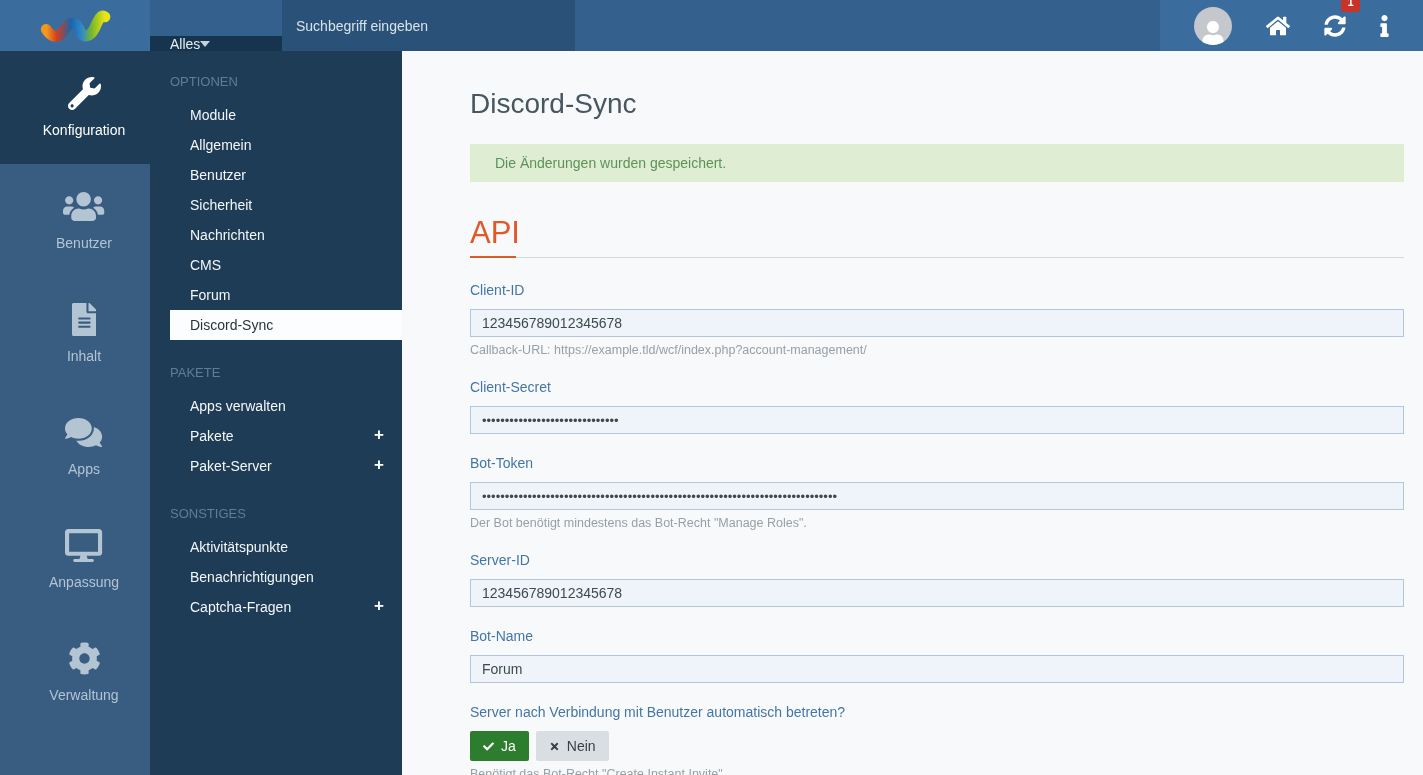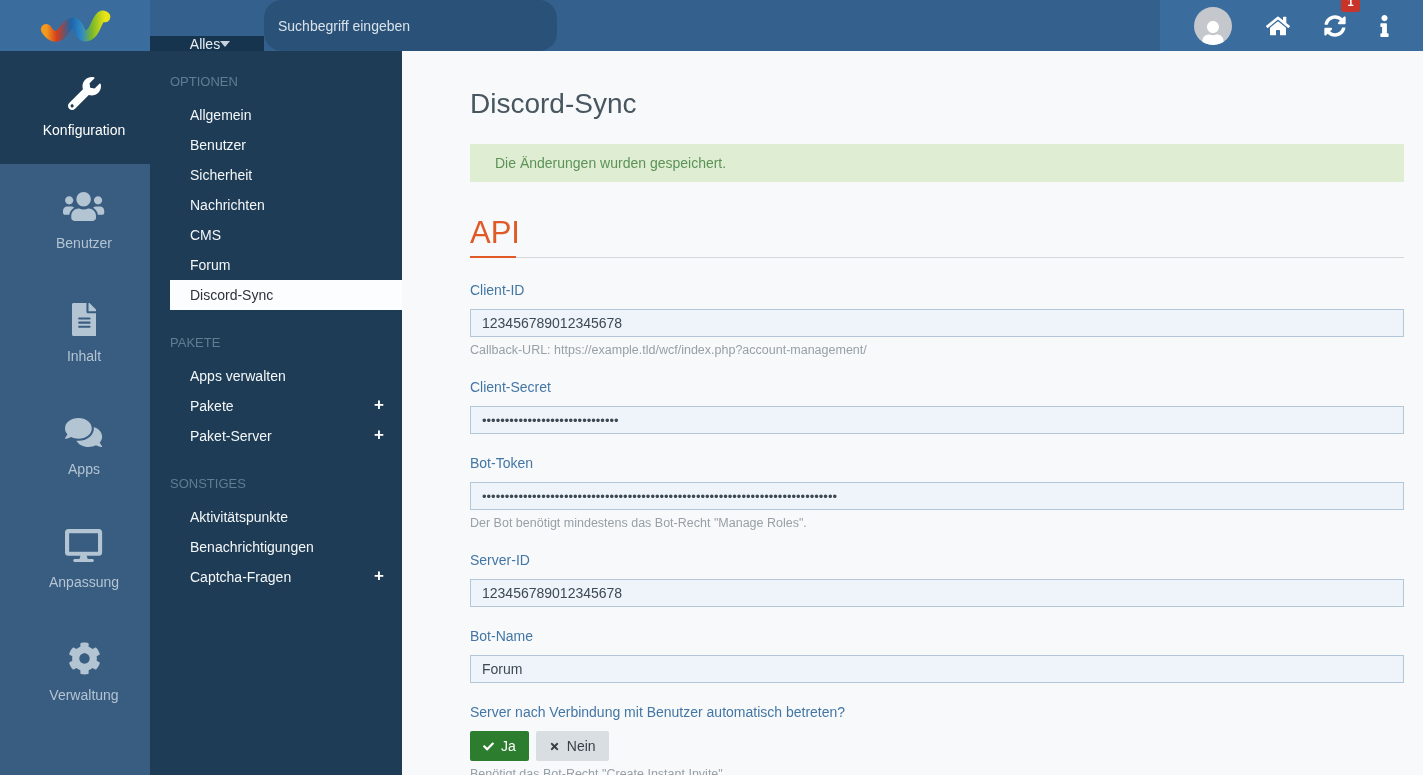--- a/index.html
+++ b/index.html
@@ -3,25 +3,25 @@
 <meta charset="utf-8">
 <style>
   * { margin:0; padding:0; box-sizing:border-box; }
   html,body { width:1423px; height:775px; overflow:hidden;
     font-family:"Liberation Sans", sans-serif; background:#F8F9FB; }
 
   
   .topbar { position:absolute; left:0; top:0; width:1423px; height:51px;
     background:#33608D; display:flex; align-items:stretch; }
   .logo-box { width:150px; background:#3A6D9E; display:flex; align-items:center; justify-content:center; cursor:pointer; }
-  .scope-dd { width:114px; background:#17344E; color:#E8EEF3; font-size:14px;
-    display:flex; align-items:center; justify-content:center; padding:0 14px 0 20px; cursor:pointer;margin-top:36px; }
+  .scope-dd { width:132px; background:#17344E; color:#E8EEF3; font-size:14px;
+    display:flex; align-items:center; justify-content:flex-start; padding:0 14px 0 20px; cursor:pointer;margin-top:36px; }
   .caret { width:0; height:0; border-left:5px solid transparent; border-right:5px solid transparent;
     border-top:6px solid #C7D2DC; }
-  .searchbox { width:293px; background:#2A5278; display:flex; align-items:center;border-radius:18px; }
+  .searchbox { width:293px; background:#2A5278; display:flex; align-items:center; }
   .searchbox input { width:100%; height:100%; background:transparent; border:none; outline:none;
     color:#E8EEF3; font-size:14px; padding:0 14px; font-family:"Liberation Sans", sans-serif; }
   .searchbox input::placeholder { color:#D9E2EA; opacity:1; }
   .topbar-fill { flex:1; }
   .user-panel { width:263px; background:#3A6D9E; display:flex; align-items:center;
     justify-content:space-evenly; }
   .tb-btn { position:relative; display:flex; align-items:center; justify-content:center;
     cursor:pointer; color:#FFFFFF; }
   .avatar { width:38px; height:38px; border-radius:50%; background:#C4C8CD; overflow:hidden;
     display:flex; align-items:flex-end; justify-content:center; }
@@ -165,20 +165,21 @@
       <path d="M487.4 315.7l-42.6-24.6c4.3-23.2 4.3-47 0-70.2l42.6-24.6c4.9-2.8 7.1-8.6 5.5-14-11.1-35.6-30-67.8-54.7-94.6-3.8-4.1-10-5.1-14.8-2.3L380.8 110c-17.9-15.4-38.5-27.3-60.8-35.1V25.8c0-5.6-3.9-10.5-9.4-11.7-36.7-8.2-74.3-7.8-109.2 0-5.5 1.2-9.4 6.1-9.4 11.7V75c-22.2 7.9-42.8 19.8-60.8 35.1L88.7 85.5c-4.9-2.8-11-1.9-14.8 2.3-24.7 26.7-43.6 58.9-54.7 94.6-1.7 5.4.6 11.2 5.5 14L67.3 221c-4.3 23.2-4.3 47 0 70.2l-42.6 24.6c-4.9 2.8-7.1 8.6-5.5 14 11.1 35.6 30 67.8 54.7 94.6 3.8 4.1 10 5.1 14.8 2.3l42.6-24.6c17.9 15.4 38.5 27.3 60.8 35.1v49.2c0 5.6 3.9 10.5 9.4 11.7 36.7 8.2 74.3 7.8 109.2 0 5.5-1.2 9.4-6.1 9.4-11.7v-49.2c22.2-7.9 42.8-19.8 60.8-35.1l42.6 24.6c4.9 2.8 11 1.9 14.8-2.3 24.7-26.7 43.6-58.9 54.7-94.6 1.5-5.5-.7-11.3-5.6-14.1zM256 336c-44.1 0-80-35.9-80-80s35.9-80 80-80 80 35.9 80 80-35.9 80-80 80z"></path>
     </svg>
     <span class="sb-label">Verwaltung</span>
   </div>
 </div>
 
 <div class="submenu">
   <div class="sm-section">
     <div class="sm-title">OPTIONEN</div>
     <ul class="sm-list">
+      <li>Module</li>
       <li>Allgemein</li>
       <li>Benutzer</li>
       <li>Sicherheit</li>
       <li>Nachrichten</li>
       <li>CMS</li>
       <li>Forum</li>
       <li class="active">Discord-Sync</li>
     </ul>
   </div>
   <div class="sm-section">

